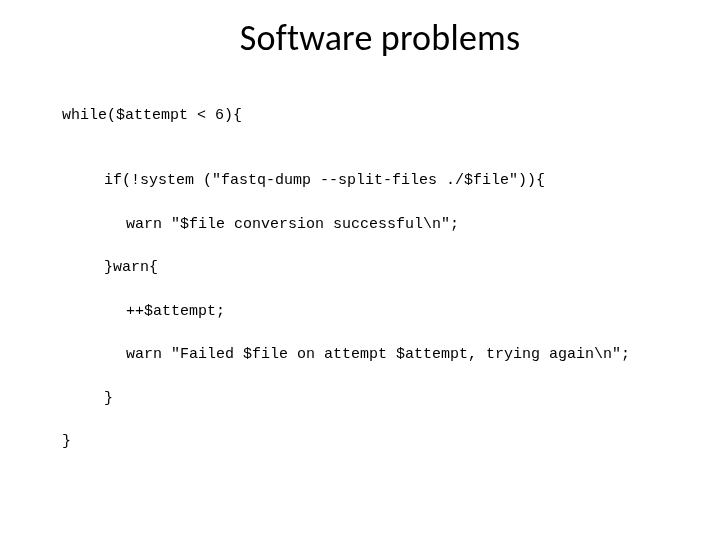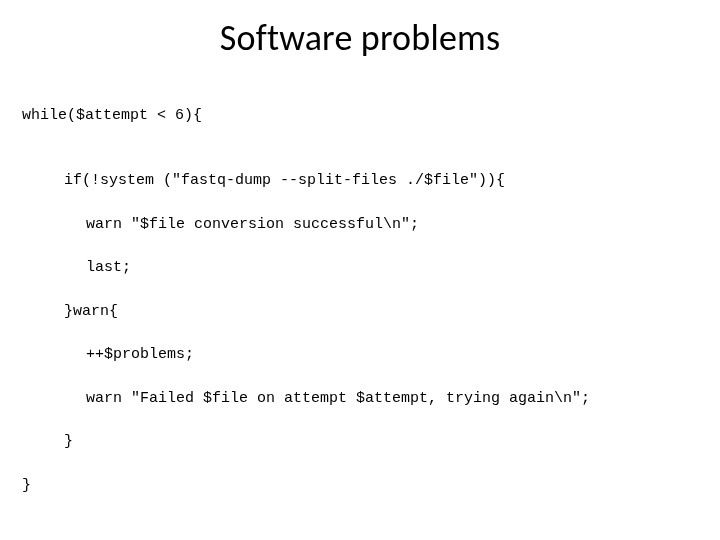--- a/index.html
+++ b/index.html
@@ -10,20 +10,21 @@
     background: #ffffff;
     font-family: Calibri, "Segoe UI", Arial, sans-serif;
     color: #000;
   }
   .slide {
     width: 720px;
     height: 540px;
     position: relative;
     box-sizing: border-box;
     padding-top: 18px;
+    padding-left: 40px;
   }
   .title {
     text-align: center;
     font-size: 36px;
     line-height: 1.15;
     font-weight: 400;
     letter-spacing: 0.2px;
     margin: 0 0 24px 0;
   }
   .code-block {
@@ -46,21 +47,20 @@
 
   <h1 class="title">
     <span>Software problems</span><br>
   </h1>
 
   <div class="code-block">
 <span class="code-line">while($attempt &lt; 6){</span>
 <span class="code-line"></span>
 <span class="code-line ind1">if(!system ("fastq-dump --split-files ./$file")){</span>
 <span class="code-line ind2">warn "$file conversion successful\n";</span>
-<span class="code-line ind2">last;</span>
 <span class="code-line ind1">}warn{</span>
-<span class="code-line ind2">++$problems;</span>
+<span class="code-line ind2">++$attempt;</span>
 <span class="code-line ind2">warn "Failed $file on attempt $attempt, trying again\n";</span>
 <span class="code-line ind1">}</span>
 <span class="code-line">}</span>
   </div>
 
 </div>
 
 </body></html>

